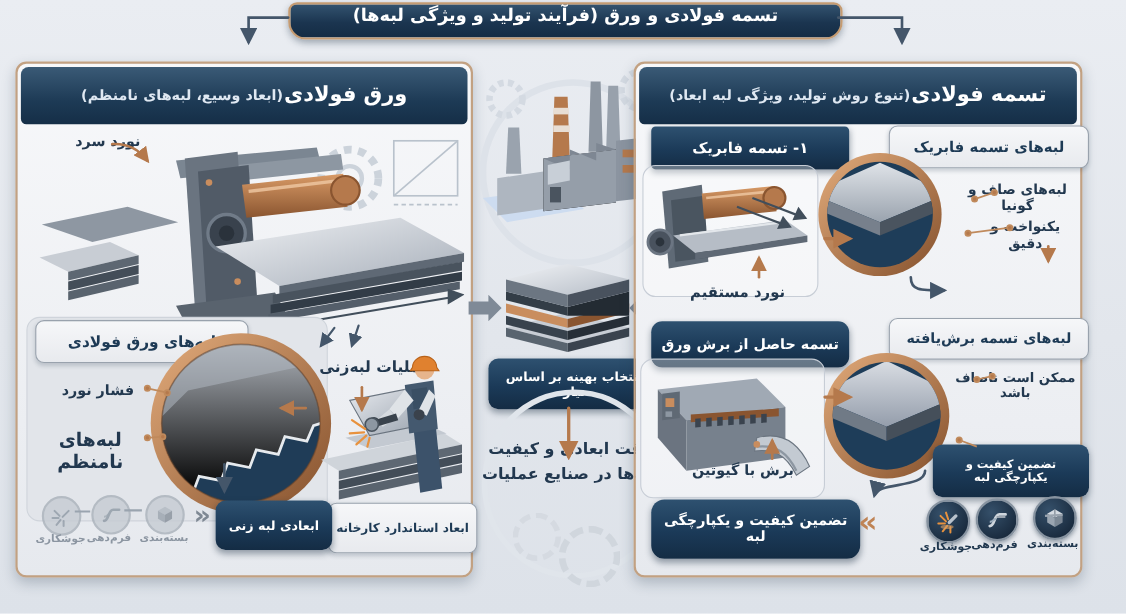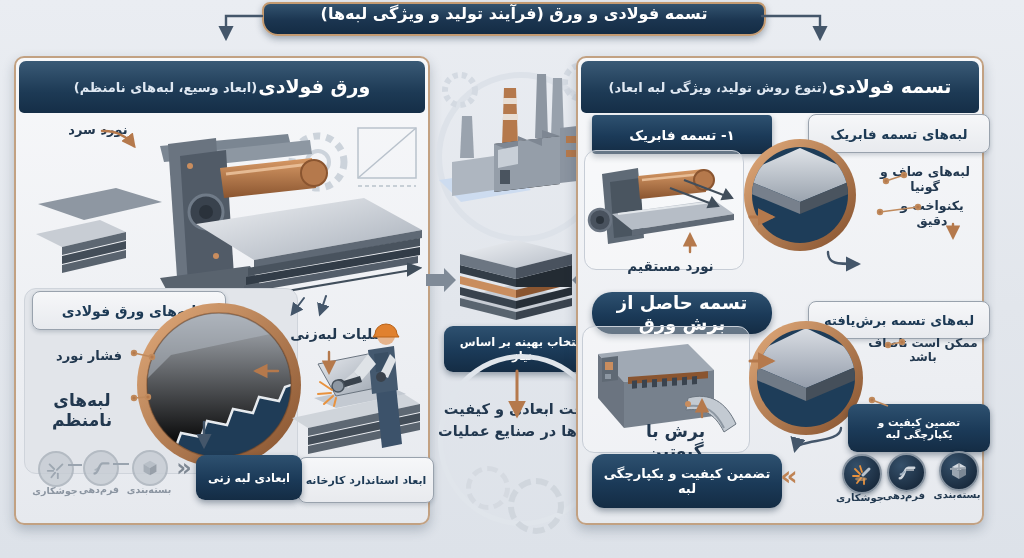--- a/index.html
+++ b/index.html
@@ -330,22 +330,22 @@
       <g clip-path="url(#c2-clip)">
         <polygon points="57,10 120,38 57,64 -6,38" fill="url(#c2-st)"></polygon>
         <polygon points="-6,38 57,64 57,76 -6,50" fill="#77808c"></polygon>
         <polygon points="57,64 120,38 120,50 57,76" fill="#4a545f"></polygon>
       </g>
     </svg>
 
     <div class="lbl abs" style="left:306px;top:140px;width:96px;font-size:12.5px;">یکنواخت و دقیق</div>
     <div class="lbl abs" style="left:292px;top:106px;width:110px;font-size:12.5px;">لبه‌های صاف و گونیا</div>
 
-    <div class="navybox abs" style="left:14px;top:234px;width:172px;height:38px;font-size:18px;border-radius:20px;">تسمه حاصل از برش ورق</div>
-    <div class="lightbox abs" style="left:230px;top:231px;width:172px;height:32px;font-size:13px;margin-top:12px;">لبه‌های تسمه برش‌یافته</div>
+    <div class="navybox abs" style="left:14px;top:234px;width:172px;height:38px;font-size:13px;border-radius:10px;">تسمه حاصل از برش ورق</div>
+    <div class="lightbox abs" style="left:230px;top:231px;width:172px;height:32px;font-size:13px;">لبه‌های تسمه برش‌یافته</div>
 
     <div class="faintbox abs" style="left:4px;top:268px;width:166px;height:125px;"></div>
     <svg class="abs" style="left:6px;top:270px;" width="162" height="118" viewBox="0 0 162 118">
       <polygon points="14,26 104,16 130,42 40,54" fill="#a0a9b4"></polygon>
       <polygon points="14,26 40,54 40,100 14,70" fill="#6b7480"></polygon>
       <polygon points="40,54 130,42 130,88 40,100" fill="#77818d"></polygon>
       <polygon points="18,30 34,28 34,52 18,54" fill="#5f6974"></polygon>
       <rect x="21" y="34" width="8" height="8" fill="#c98d5e"></rect>
         <rect x="21" y="46" width="6" height="5" fill="#8d97a2"></rect>
       <g>
@@ -357,21 +357,21 @@
             <rect x="78" y="56" width="5" height="8" transform="skewY(-4)"></rect>
           <rect x="88" y="56" width="5" height="8" transform="skewY(-4)"></rect>
             <rect x="98" y="56" width="5" height="8" transform="skewY(-4)"></rect>
           <rect x="108" y="56" width="5" height="8" transform="skewY(-4)"></rect>
         </g>
       </g>
       <path d="M104 70 C126 64 142 74 152 96 L140 104 C130 84 118 80 102 82 Z" fill="#c3cad2" stroke="#6b7580" stroke-width="1"></path>
       <path d="M104 78 C122 76 132 84 140 100" fill="none" stroke="#8d97a2" stroke-width="2"></path>
       <circle cx="104" cy="76" r="3" fill="#c98d5e"></circle>
     </svg>
-    <div class="lbl abs" style="left:40px;top:363px;width:115px;font-size:17px;">برش با گیوتین</div>
+    <div class="lbl abs" style="left:40px;top:363px;width:115px;font-size:13px;">برش با گیوتین</div>
 
     <svg class="abs" style="left:170px;top:262px;" width="116" height="116" viewBox="0 0 116 116">
       <defs>
         <linearGradient id="c3-ring" x1="0" y1="0" x2="1" y2="1">
           <stop offset="0" stop-color="#e3ac7c"></stop>
             <stop offset="1" stop-color="#84502c"></stop>
           </linearGradient>
         <linearGradient id="c3-st" x1="0" y1="0" x2="0" y2="1">
           <stop offset="0" stop-color="#d9dde3"></stop>
             <stop offset="1" stop-color="#949dab"></stop>

